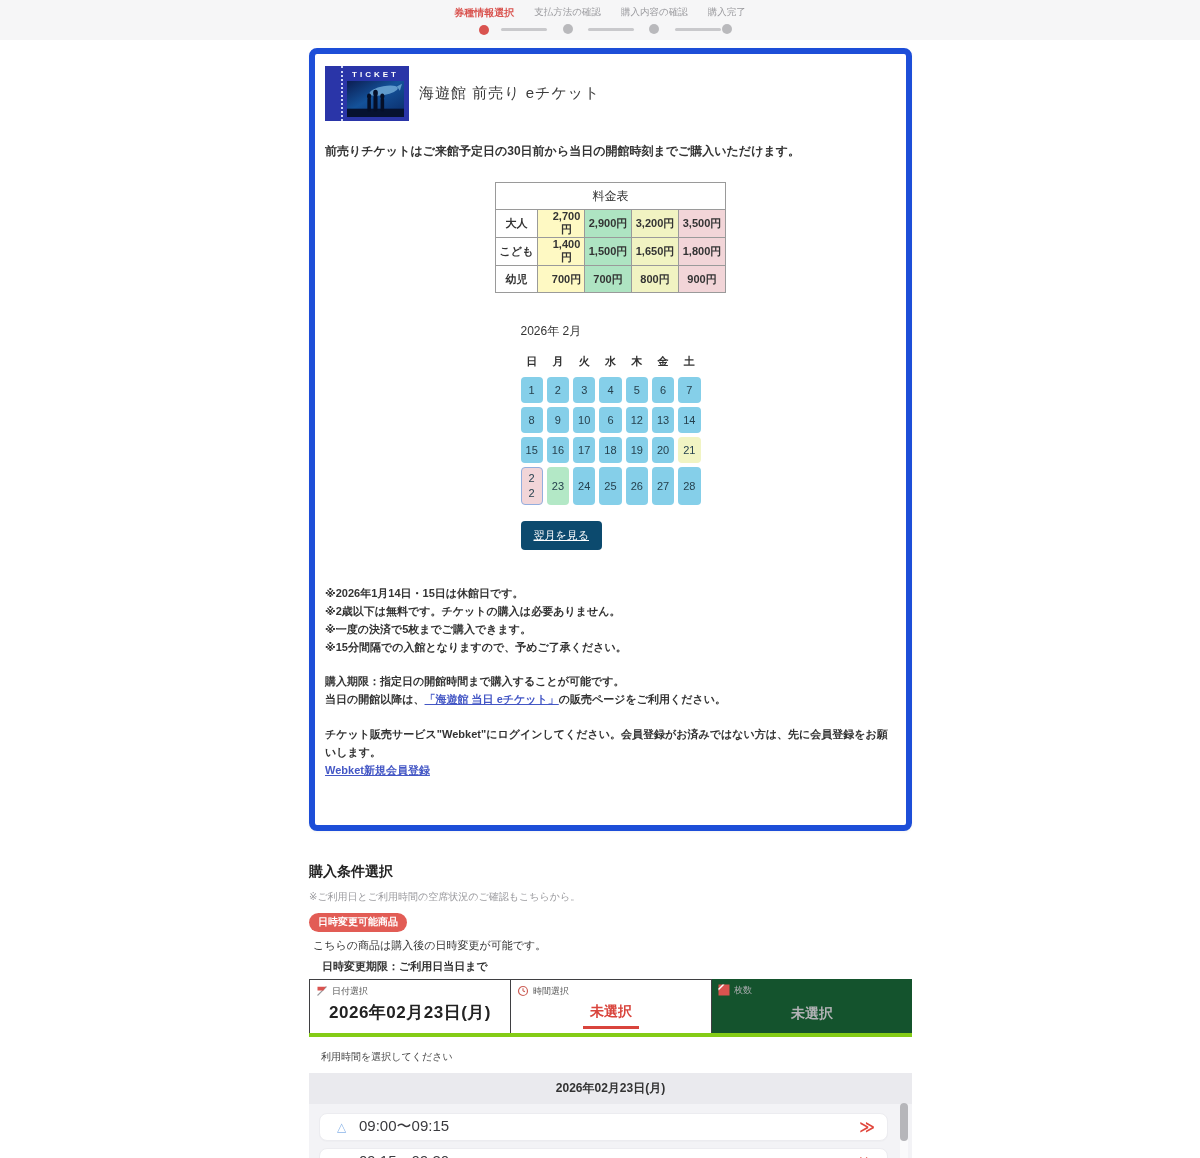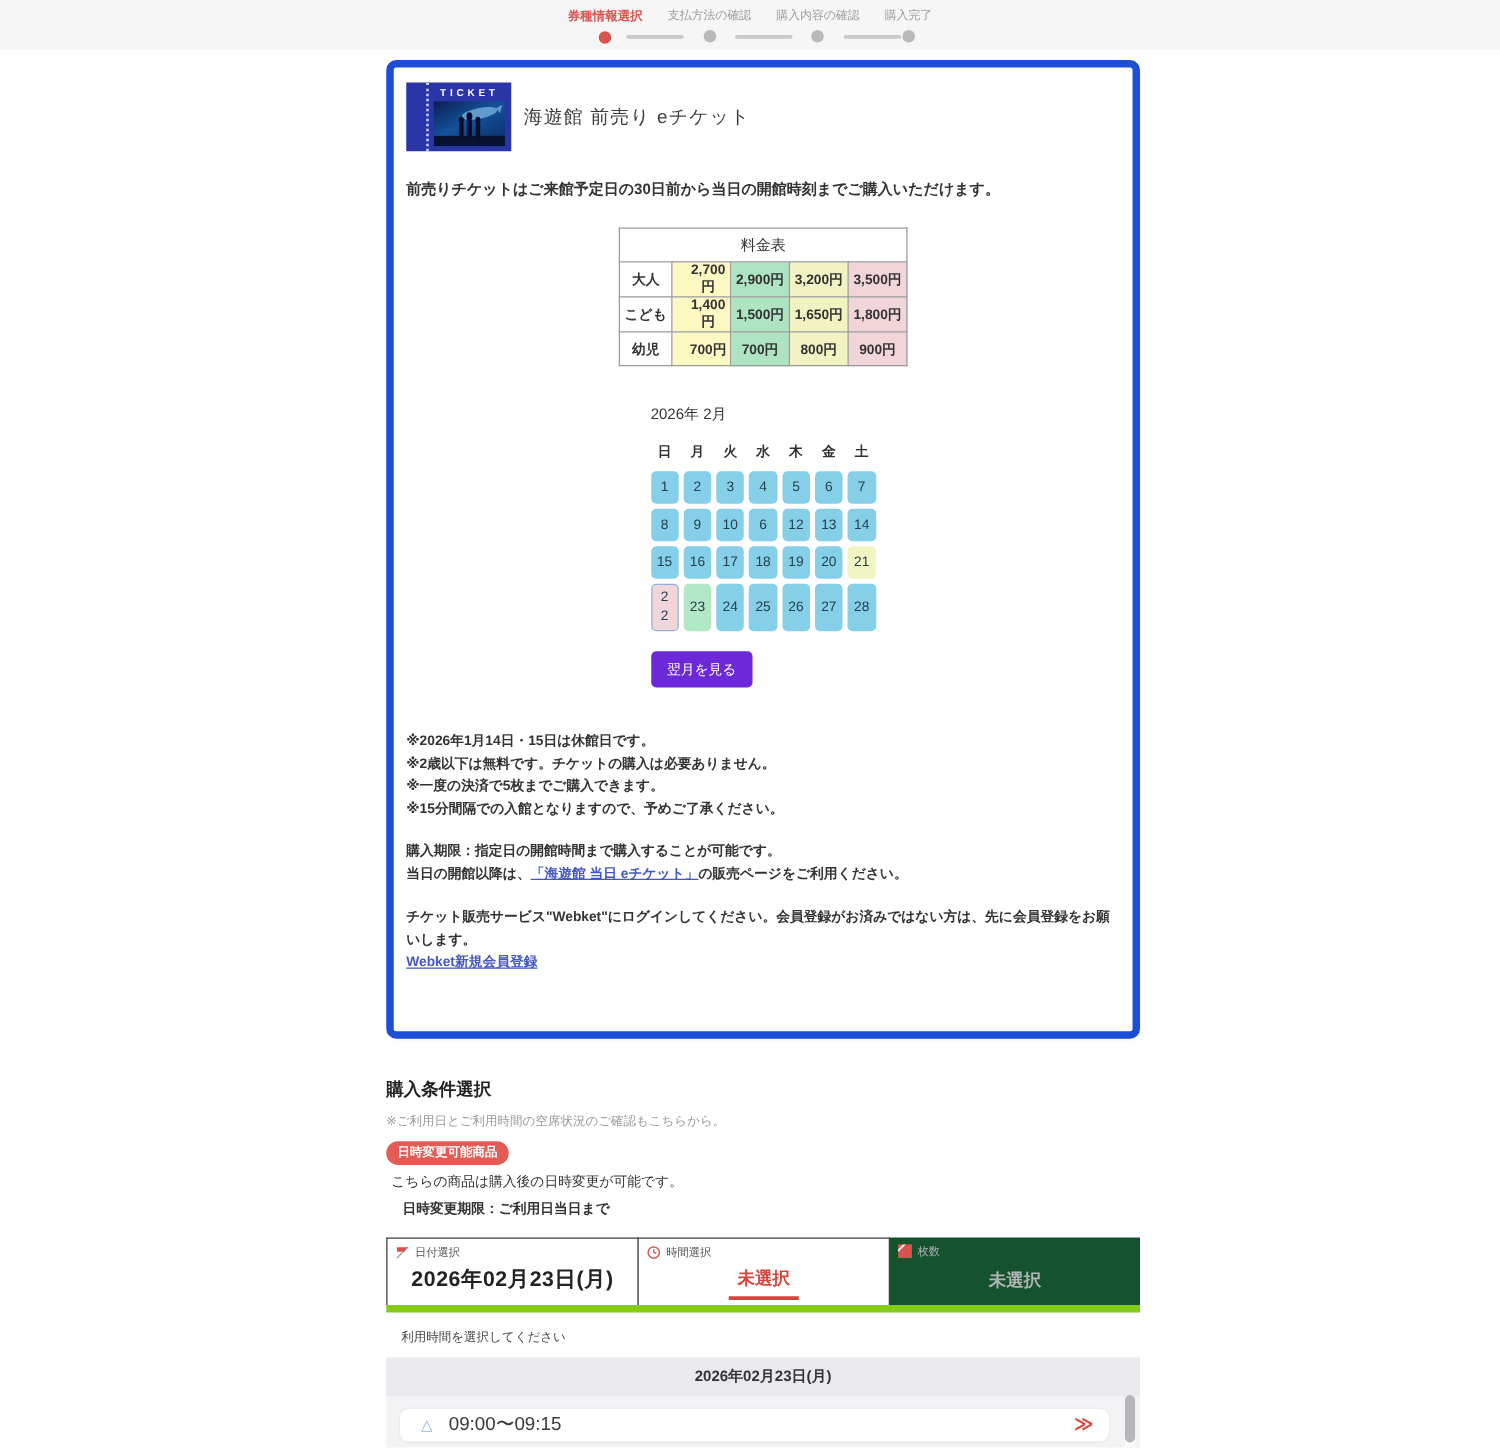--- a/index.html
+++ b/index.html
@@ -42,36 +42,36 @@
   .price-table td.c3 { background:#f2d5d8; }
 
   .cal-wrap { width:180px; margin:30px auto 0; }
   .cal-month { font-size:12px; color:#333; }
   .cal-weekdays { display:grid; grid-template-columns:repeat(7,1fr); gap:4px; margin-top:14px; font-size:11px; font-weight:bold; text-align:center; color:#333; }
   .cal-grid { display:grid; grid-template-columns:repeat(7,1fr); gap:4px; margin-top:8px; }
   .cal-day { background:#85cfe9; border-radius:4px; min-height:26px; display:flex; align-items:center; justify-content:center; font-size:11px; color:#26414e; cursor:pointer; text-align:center; }
   .cal-day.st-few { background:#f1f4c3; }
   .cal-day.st-selected { background:#b3e8c6; }
   .cal-day.st-today { background:#f2d5d8; border:1px solid #93aede; word-break:break-all; line-height:1.35; padding:3px 5px; }
-  .next-month { margin-top:16px; background:#6d28d9; color:#fff; border:none; border-radius:4px; font-size:11px; padding:7px 13px; cursor:pointer; font-family:inherit; }
+  .next-month { margin-top:16px; background:#0c4a6e; color:#fff; border:none; border-radius:4px; font-size:11px; padding:7px 13px; cursor:pointer; font-family:inherit;text-decoration:underline; }
 
   .notes { margin-top:34px; }
   .note-line, .note-strong { font-size:11px; font-weight:bold; line-height:1.65; color:#333; }
   .note-strong { margin-top:16px; }
   .link { color:#4457c5; text-decoration:underline; cursor:pointer; }
 
   
   .purchase { margin-top:32px; }
   .purchase h2 { font-size:14px; font-weight:bold; color:#222; }
   .gray-note { margin-top:9px; font-size:10px; color:#9a9a9e; }
   .badge { display:inline-block; margin-top:9px; background:#e25c55; color:#fff; font-size:10px; font-weight:bold; padding:2px 9px 3px; border-radius:10px; }
   .change-note { margin-top:6px; font-size:11px; padding-left:4px; }
   .change-limit { margin-top:6px; font-size:11px; font-weight:bold; padding-left:13px; }
 
-  .tabs { display:flex; margin-top:16px; border-bottom:6px solid #84cc16; }
+  .tabs { display:flex; margin-top:5px; border-bottom:4px solid #84cc16; }
   .tab { flex:1; height:54px; position:relative; }
   .tab.done, .tab.active { background:#fff; border:1px solid #3f3f42; border-bottom:none; cursor:pointer; }
   .tab.active { margin-left:-1px; }
   .tab.disabled { background:#14532d; }
   .tab-head { display:flex; align-items:center; gap:4px; padding:5px 0 0 6px; font-size:9px; color:#555; }
   .tab.disabled .tab-head { color:#aeaeb2; }
   .tab-value { text-align:center; margin-top:3px; }
   .date-value { font-size:17px; font-weight:bold; color:#222; letter-spacing:.5px; }
   .u-red { display:inline-block; color:#d9443c; font-size:14px; font-weight:bold; border-bottom:3px solid #d9443c; padding:2px 7px 5px; }
   .qty-value { font-size:14px; font-weight:bold; color:#b3b3b6; margin-top:8px; }

